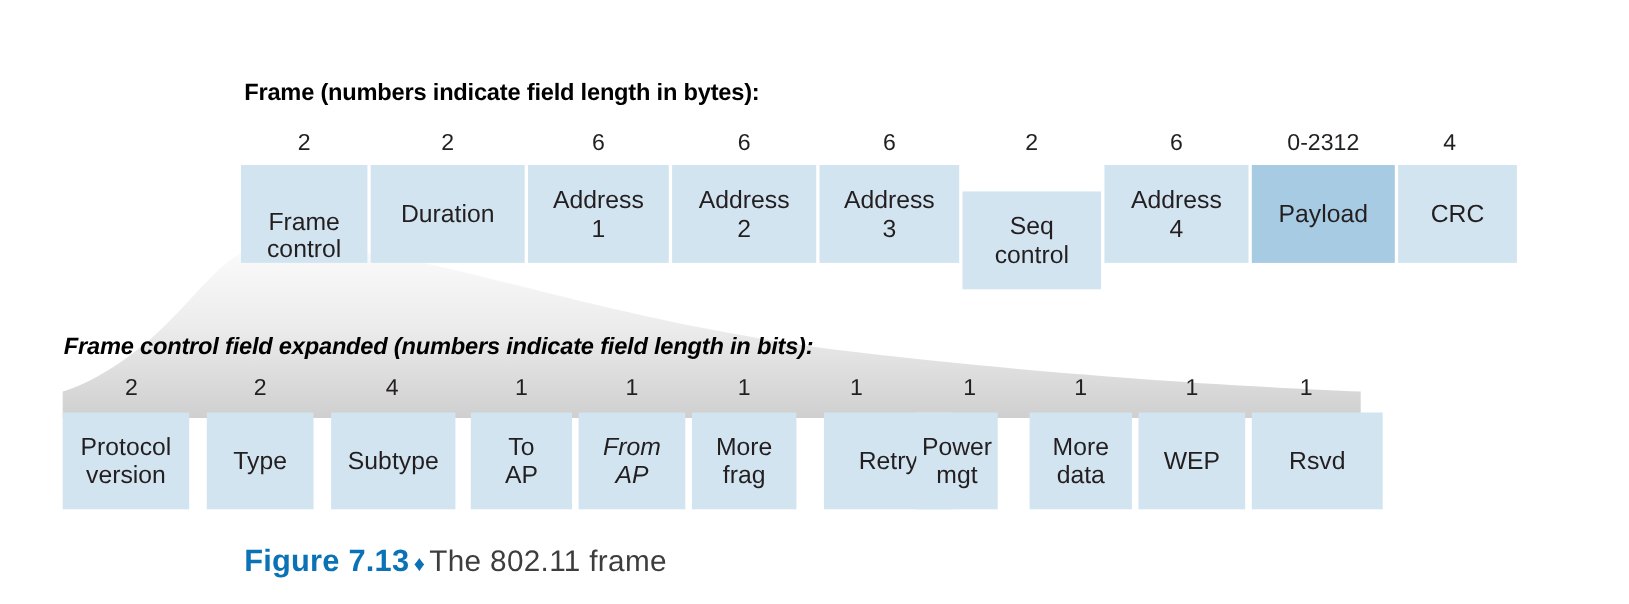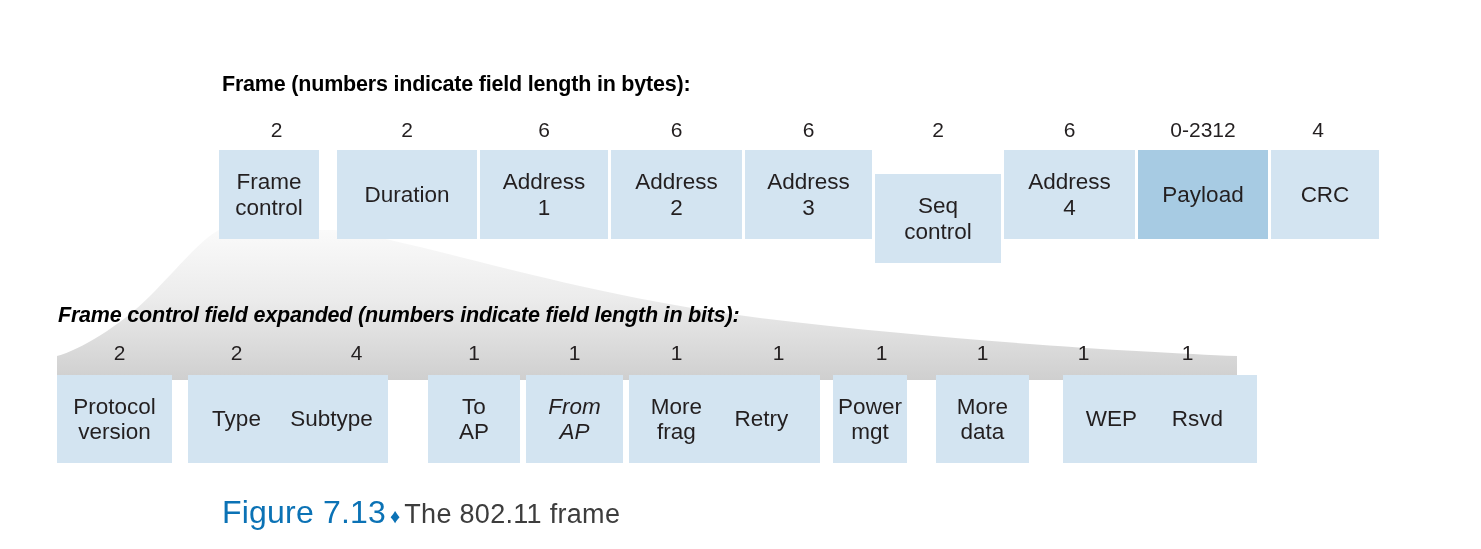--- a/index.html
+++ b/index.html
@@ -61,23 +61,23 @@
   .caption{
     position:absolute;
     left:222px;top:494px;
     font-size:27px;
     color:#3b3b3b;
     white-space:nowrap;
     z-index:3;
     font-family:"Liberation Sans", sans-serif;
   }
   .caption .figlabel{
-    font-weight:normal;
+    font-weight:bold;
     color:#0b72b5;
-    font-size:32px;
+    font-size:28px;
     letter-spacing:0.2px;
     margin-top:48px;
   }
   .caption .diamond{color:#0b72b5;font-size:20px;padding:0 4px;}
   .caption .captext{color:#3d3d3d;font-size:27px;letter-spacing:0.3px;}
 </style>
 </head>
 <body>
 
 <div id="stage">
@@ -106,21 +106,21 @@
     <div class="num" style="left:480px;width:128px;">6</div>
     <div class="num" style="left:611px;width:131px;">6</div>
     <div class="num" style="left:745px;width:127px;">6</div>
     <div class="num" style="left:875px;width:126px;">2</div>
     <div class="num" style="left:1004px;width:131px;">6</div>
     <div class="num" style="left:1138px;width:130px;">0-2312</div>
     <div class="num" style="left:1271px;width:94px;">4</div>
   </div>
 
   <div class="row" id="row-frame">
-    <div class="cell" style="left:0px;width:100px;">
+    <div class="cell" style="left:0px;width:115px;align-items:flex-end;">
       <span><span>Frame</span><br>
             <span>control</span></span>
     </div>
     <div class="cell" style="left:118px;width:140px;">
       <span>Duration</span>
     </div>
     <div class="cell" style="left:261px;width:128px;">
       <span><span>Address</span><br>
             <span>1</span></span>
     </div>
@@ -165,47 +165,47 @@
   </div>
 
   <div class="row" id="row-fc">
     <div class="cell" style="left:0px;width:115px;">
       <span><span>Protocol</span><br>
             <span>version</span></span>
     </div>
     <div class="cell" style="left:131px;width:97px;">
       <span>Type</span>
     </div>
-    <div class="cell" style="left:218px;width:113px;">
+    <div class="cell" style="left:244px;width:113px;">
       <span>Subtype</span>
     </div>
     <div class="cell" style="left:371px;width:92px;">
       <span><span>To</span><br>
             <span>AP</span></span>
     </div>
     <div class="cell" style="left:469px;width:97px;font-style:italic;">
       <span><span>From</span><br>
             <span>AP</span></span>
     </div>
     <div class="cell" style="left:572px;width:95px;">
       <span><span>More</span><br>
             <span>frag</span></span>
     </div>
-    <div class="cell" style="left:646px;width:117px;text-align:center;">
+    <div class="cell" style="left:692px;width:117px;text-align:center;">
       <span>Retry</span>
     </div>
     <div class="cell" style="left:776px;width:74px;">
       <span><span>Power</span><br>
             <span>mgt</span></span>
     </div>
     <div class="cell" style="left:879px;width:93px;">
       <span><span>More</span><br>
             <span>data</span></span>
     </div>
-    <div class="cell" style="left:978px;width:97px;margin-left:28px;">
+    <div class="cell" style="left:978px;width:97px;">
       <span>WEP</span>
     </div>
     <div class="cell" style="left:1081px;width:119px;">
       <span>Rsvd</span>
     </div>
   </div>
 
   <div class="caption">
     <span class="figlabel">Figure 7.13</span><span class="diamond">♦</span><span class="captext">The 802.11 frame</span>
   </div>

